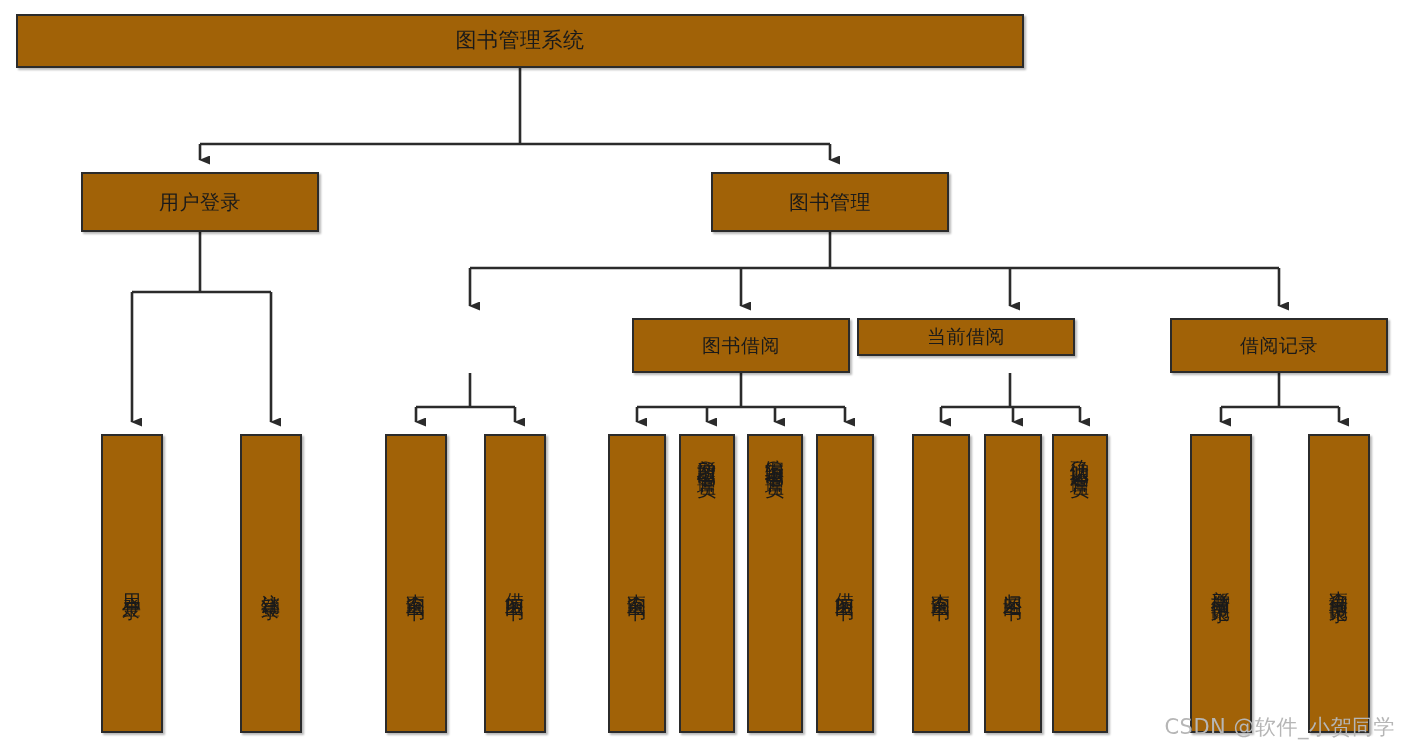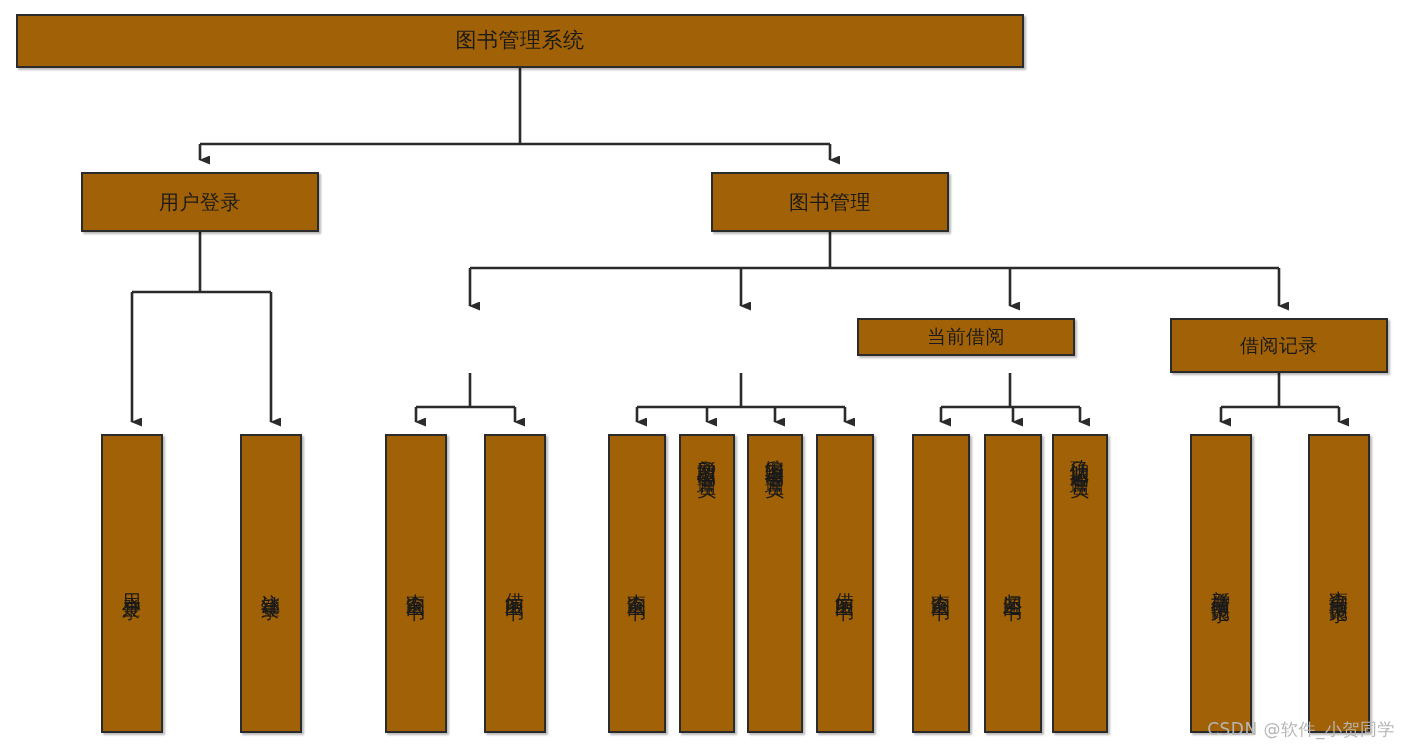--- a/index.html
+++ b/index.html
@@ -57,21 +57,21 @@
     text-orientation: upright;
     letter-spacing: 3px;
     line-height: 1;
   }
   .node-leaf.align-top { align-items: flex-start; padding-top: 8px; }
   .node-leaf.align-center { align-items: center; }
   #watermark {
     position: absolute;
     right: 10px;
     bottom: 6px;
-    font-size: 17px;
+    font-size: 21px;
     color: #b6b6b6;
     font-family: "DejaVu Sans", "Liberation Sans", sans-serif;
     white-space: nowrap;
     letter-spacing: 0.5px;
   }
 </style>
 </head>
 <body>
 
 <div id="canvas">
@@ -145,20 +145,23 @@
     <span class="node-label">图书管理系统</span>
   </div>
 
   <div class="node-box node-l2" style="left:81px; top:172px; width:238px; height:60px;">
     <span class="node-label">用户登录</span>
   </div>
   <div class="node-box node-l2" style="left:711px; top:172px; width:238px; height:60px;">
     <span class="node-label">图书管理</span>
   </div>
 
+  <div class="node-box node-l3" style="left:632px; top:318px; width:218px; height:55px;">
+    <span class="node-label">图书借阅</span>
+  </div>
   <div class="node-box node-l3" style="left:857px; top:318px; width:218px; height:38px;">
     <span class="node-label">当前借阅</span>
   </div>
   <div class="node-box node-l3" style="left:1170px; top:318px; width:218px; height:55px;">
     <span class="node-label">借阅记录</span>
   </div>
 
   <div class="node-box node-leaf align-center" style="left:101px; top:434px; width:62px; height:299px;">
     <span class="node-label">用户登录</span>
   </div>

